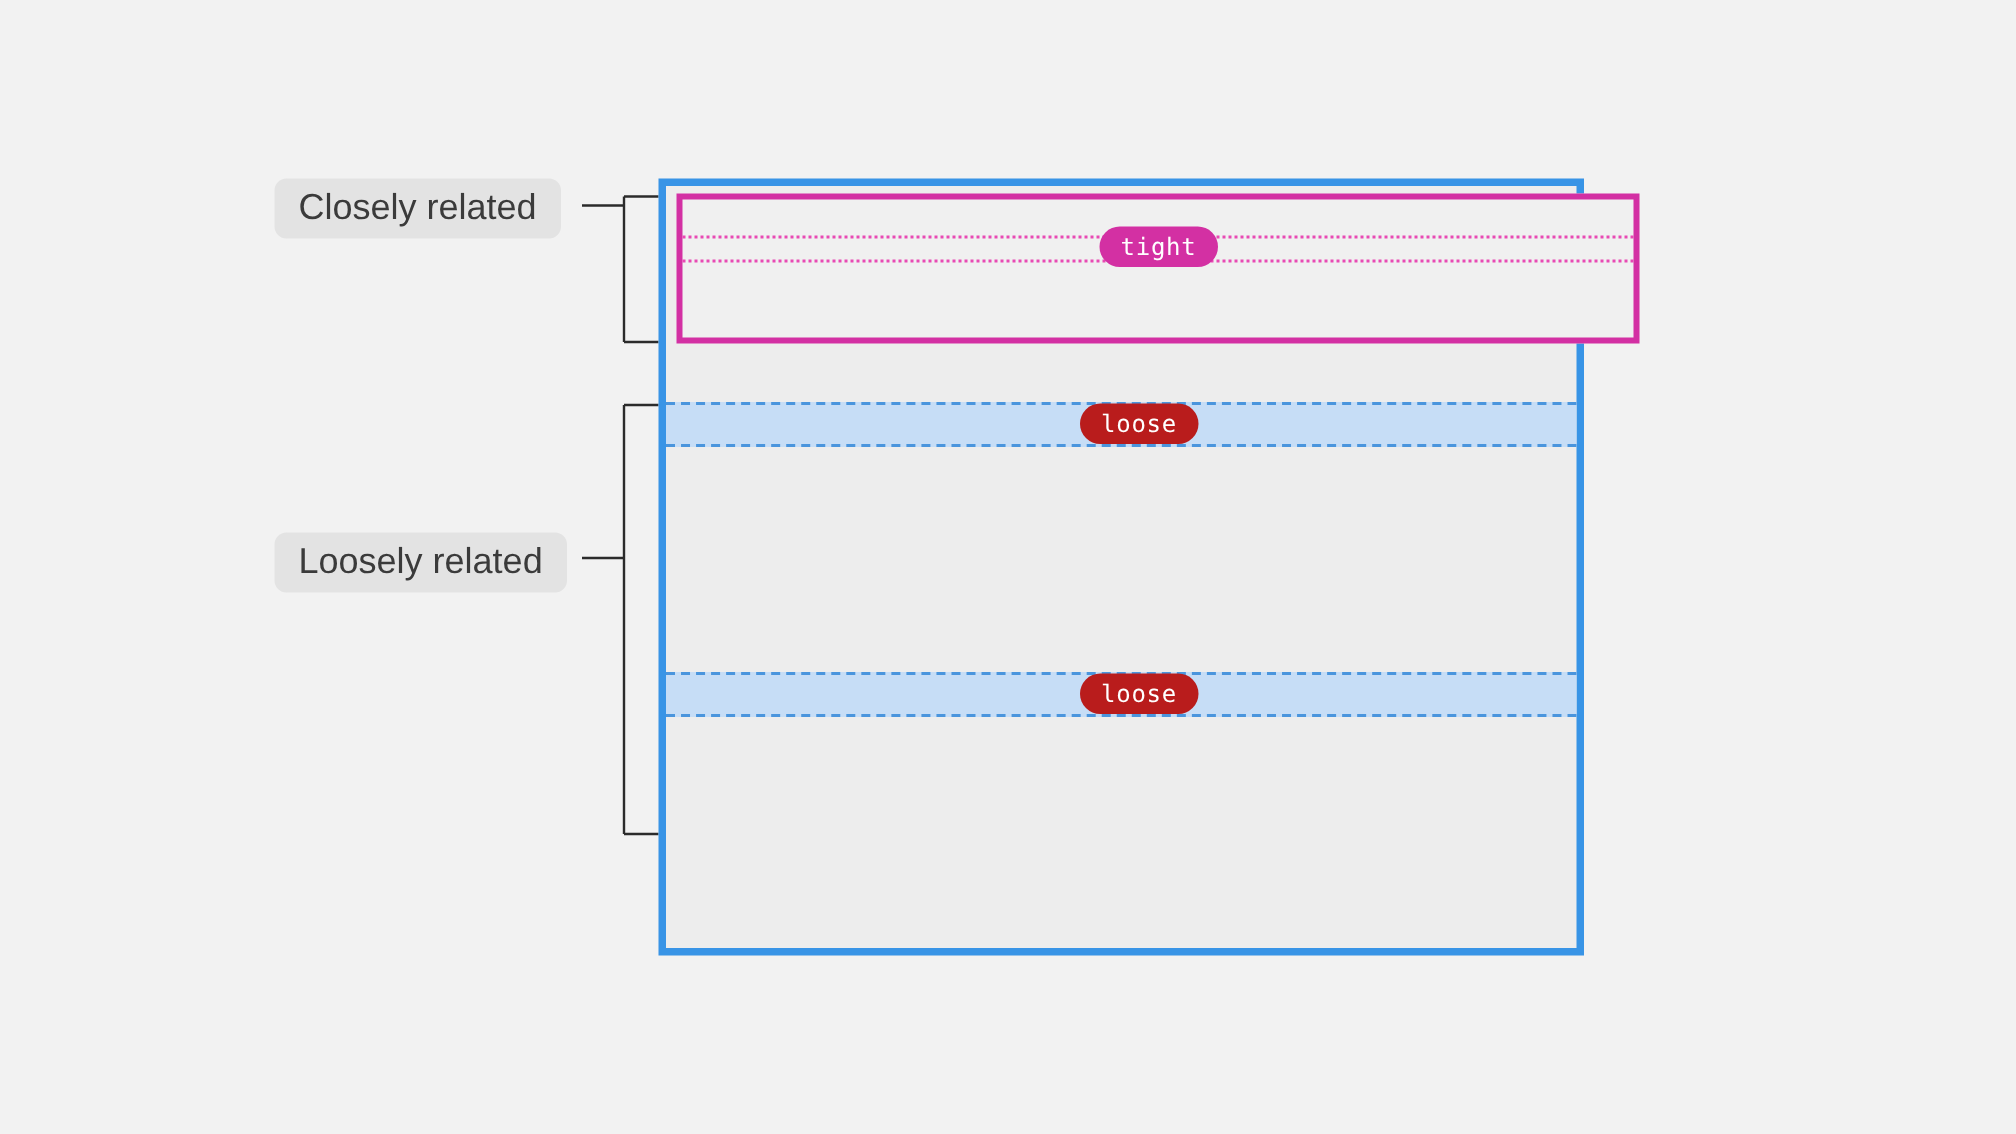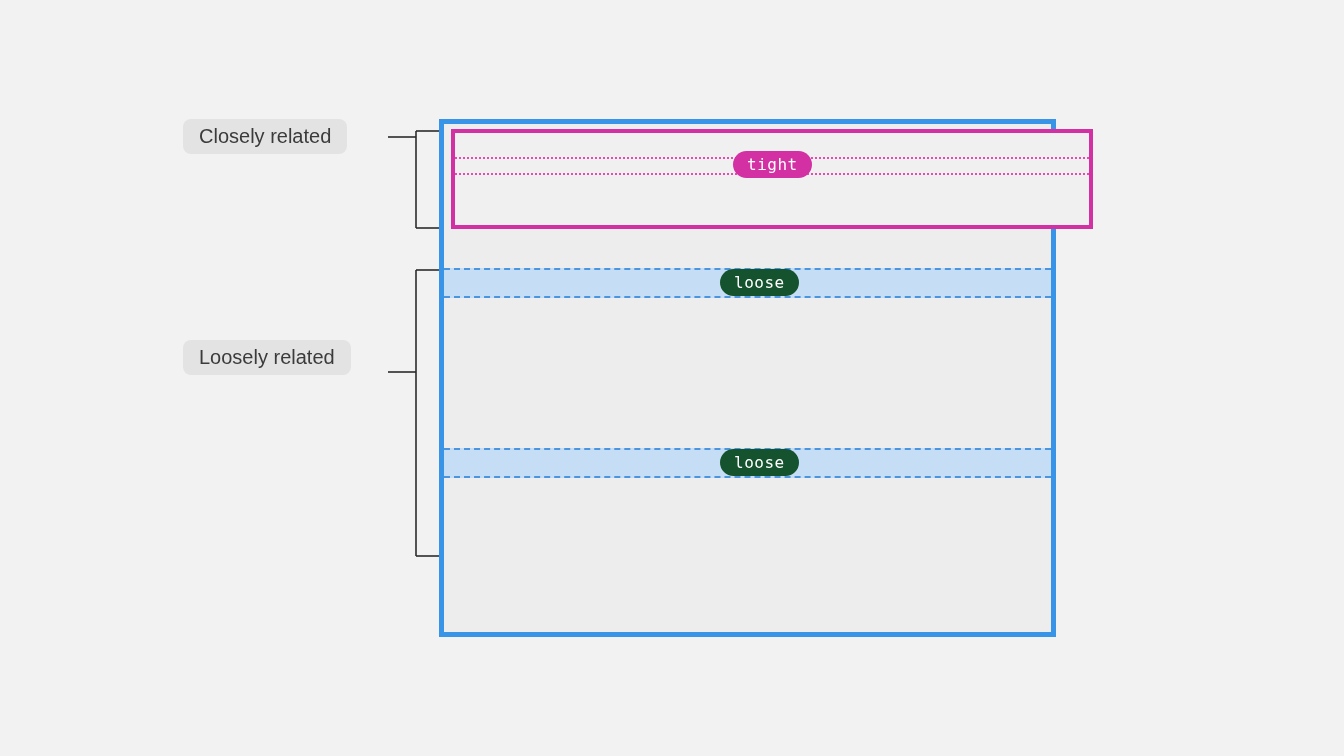--- a/index.html
+++ b/index.html
@@ -7,21 +7,21 @@
   body {
     background: #f2f2f2;
     font-family: -apple-system, BlinkMacSystemFont, "Segoe UI", Helvetica, Arial, sans-serif;
     position: relative;
   }
 
   .label-pill {
     position: absolute;
     background: #e3e3e3;
     color: #3b3b3b;
-    font-size: 20px;
+    font-size: 24px;
     font-weight: 400;
     padding: 6px 16px;
     border-radius: 8px;
   }
 
   
   .outer {
     position: absolute;
     left: 439px;
     top: 119px;
@@ -71,34 +71,34 @@
     position: absolute;
     font-family: ui-monospace, "SF Mono", Menlo, Consolas, monospace;
     font-size: 16px;
     color: #fff;
     padding: 4px 14px;
     border-radius: 999px;
     letter-spacing: 0.5px;
     text-align: right;
   }
   .badge.tight { background: #d330a3; left: 733px; top: 151px; }
-  .badge.loose { background: #14532d; }
+  .badge.loose { background: #b91c1c; }
   .badge.loose.l1 { left: 720px; top: 269px; }
   .badge.loose.l2 { left: 720px; top: 449px; }
 
   
   svg.bracket { position: absolute; overflow: visible; }
   svg.bracket path, svg.bracket line { stroke: #2b2b2b; stroke-width: 1.6; fill: none; }
 </style>
 </head>
 <body>
 
 <div class="label-pill" style="left:183px; top:119px;">Closely related</div>
 
-<div class="label-pill" style="left:183px; top:340px;">Loosely related</div>
+<div class="label-pill" style="left:183px; top:355px;">Loosely related</div>
 
 <svg class="bracket" style="left:388px; top:131px; width:60px; height:97px;">
   <line x1="0" y1="6" x2="28" y2="6"></line>
   <line x1="28" y1="0" x2="28" y2="97"></line>
   <line x1="28" y1="0" x2="60" y2="0"></line>
   <line x1="28" y1="97" x2="60" y2="97"></line>
 </svg>
 
 <svg class="bracket" style="left:388px; top:270px; width:55px; height:286px;">
   <line x1="0" y1="102" x2="28" y2="102"></line>

